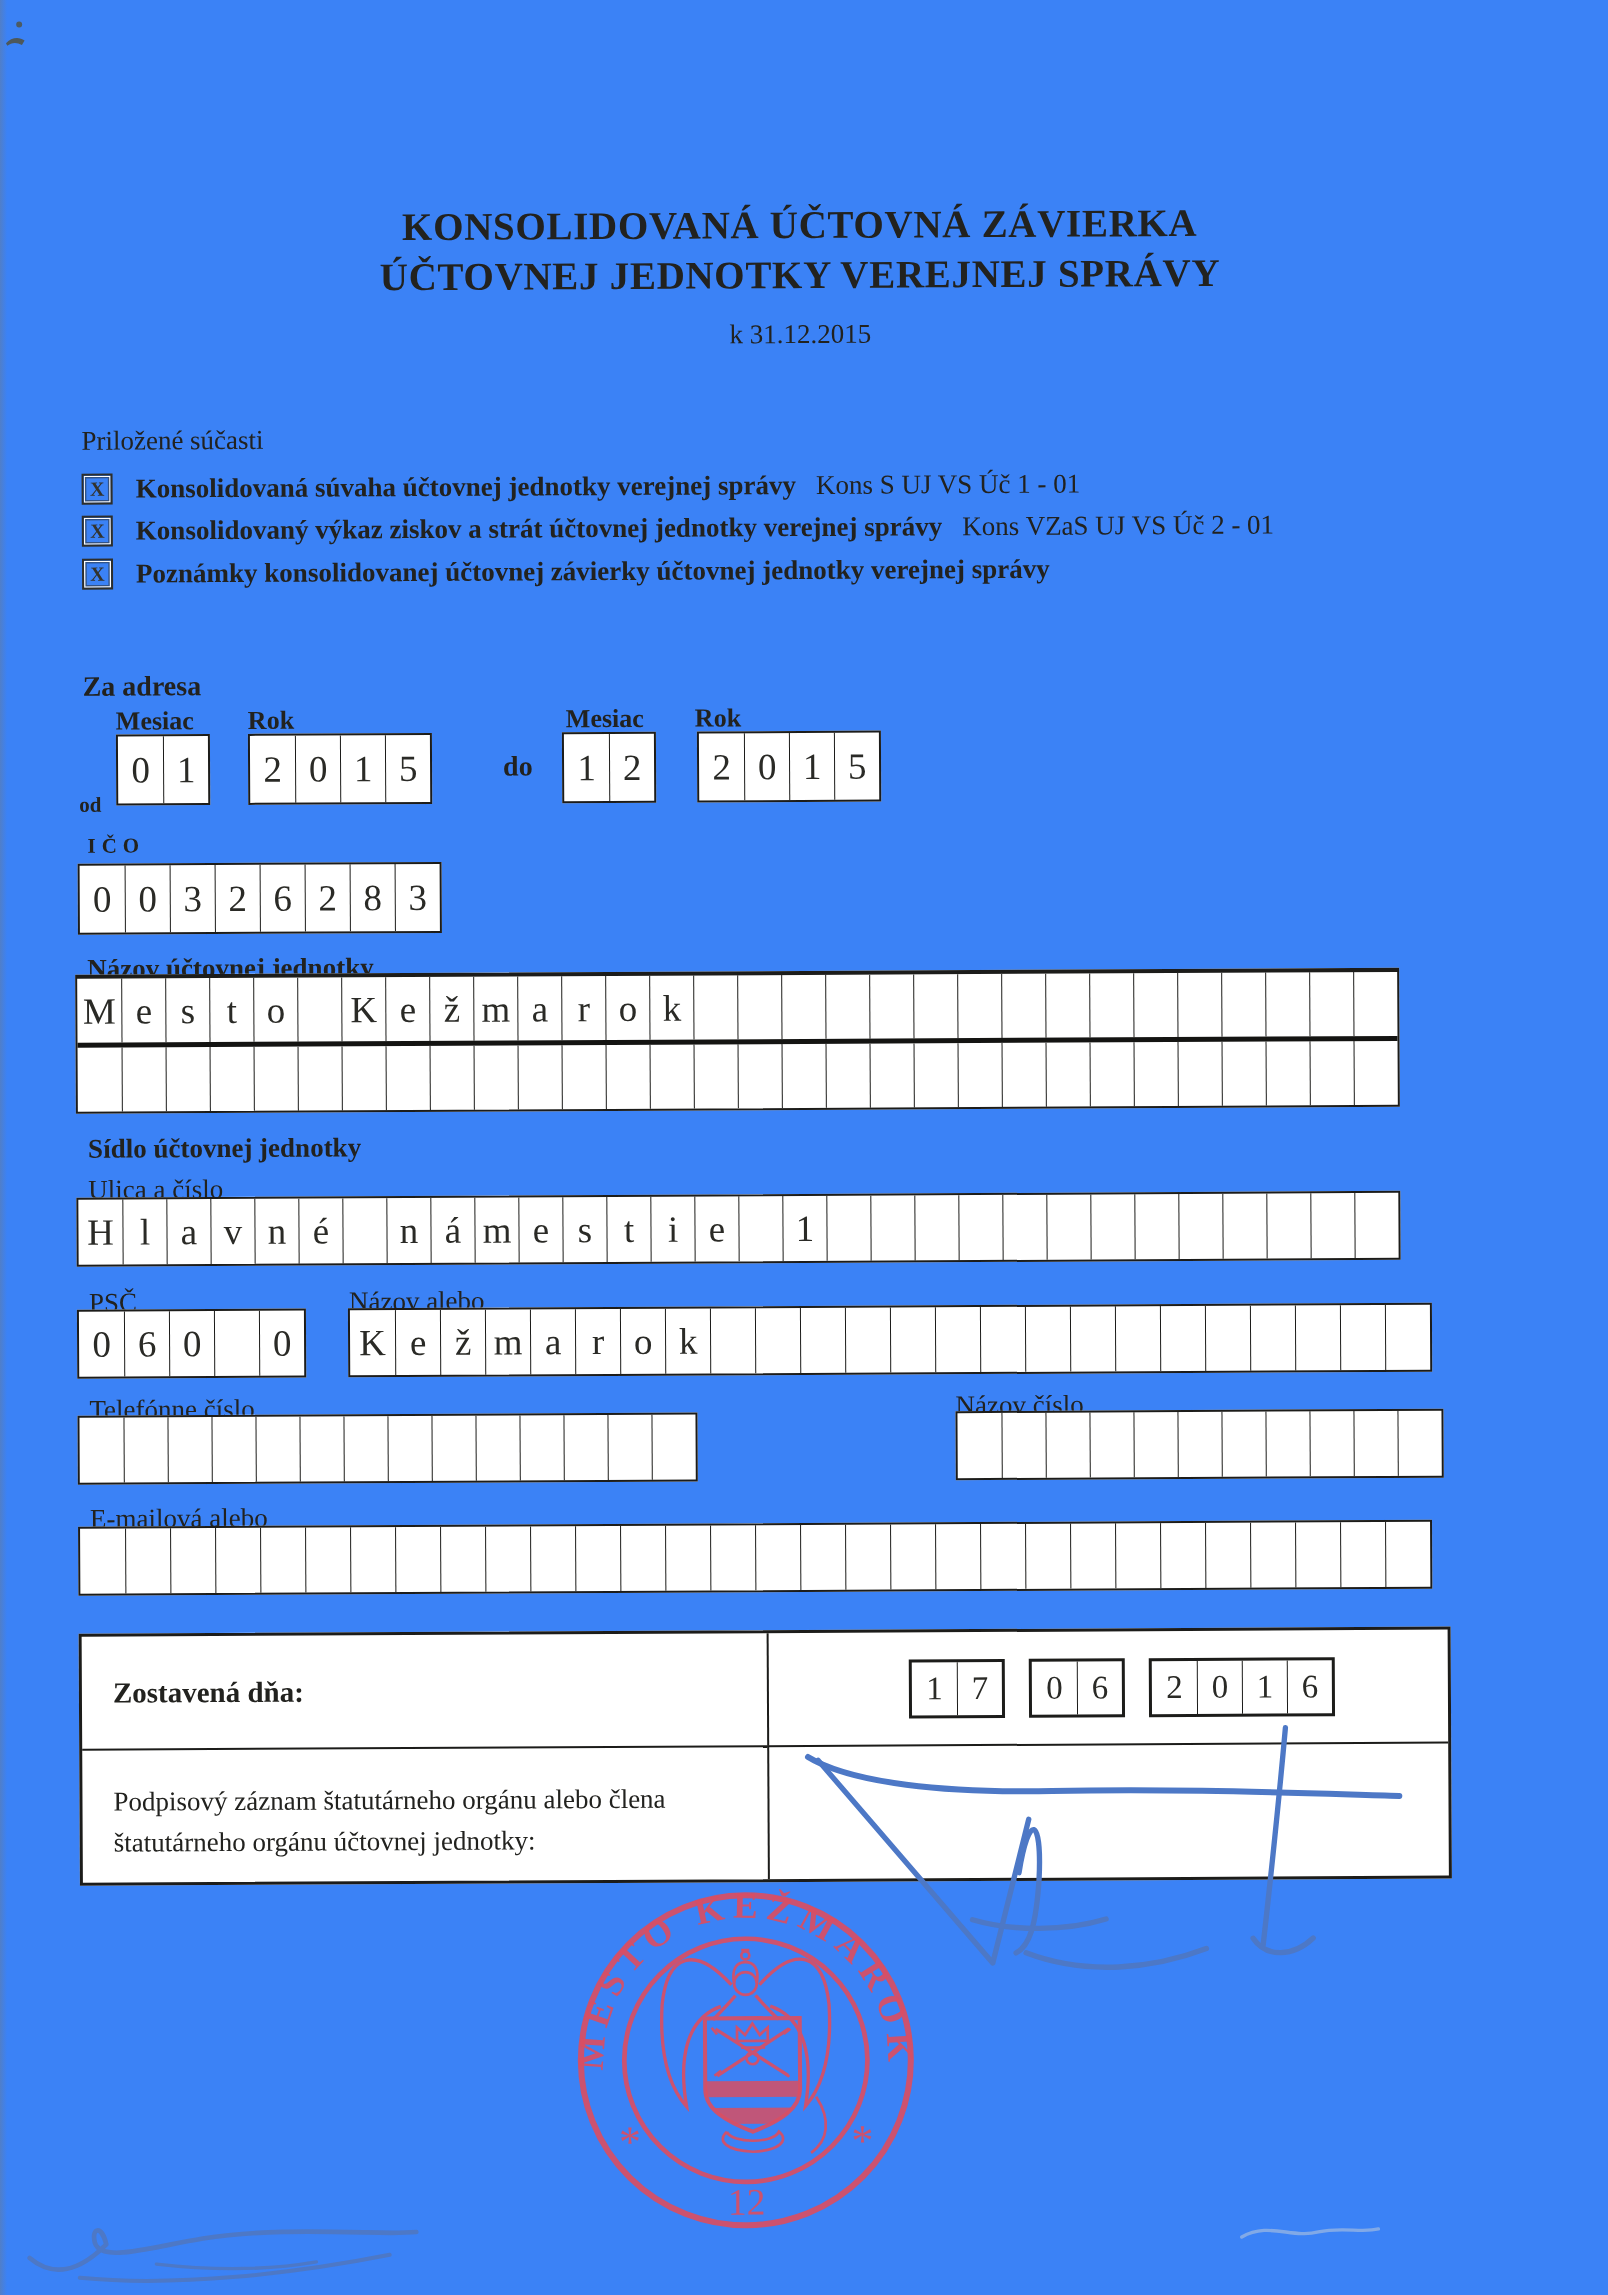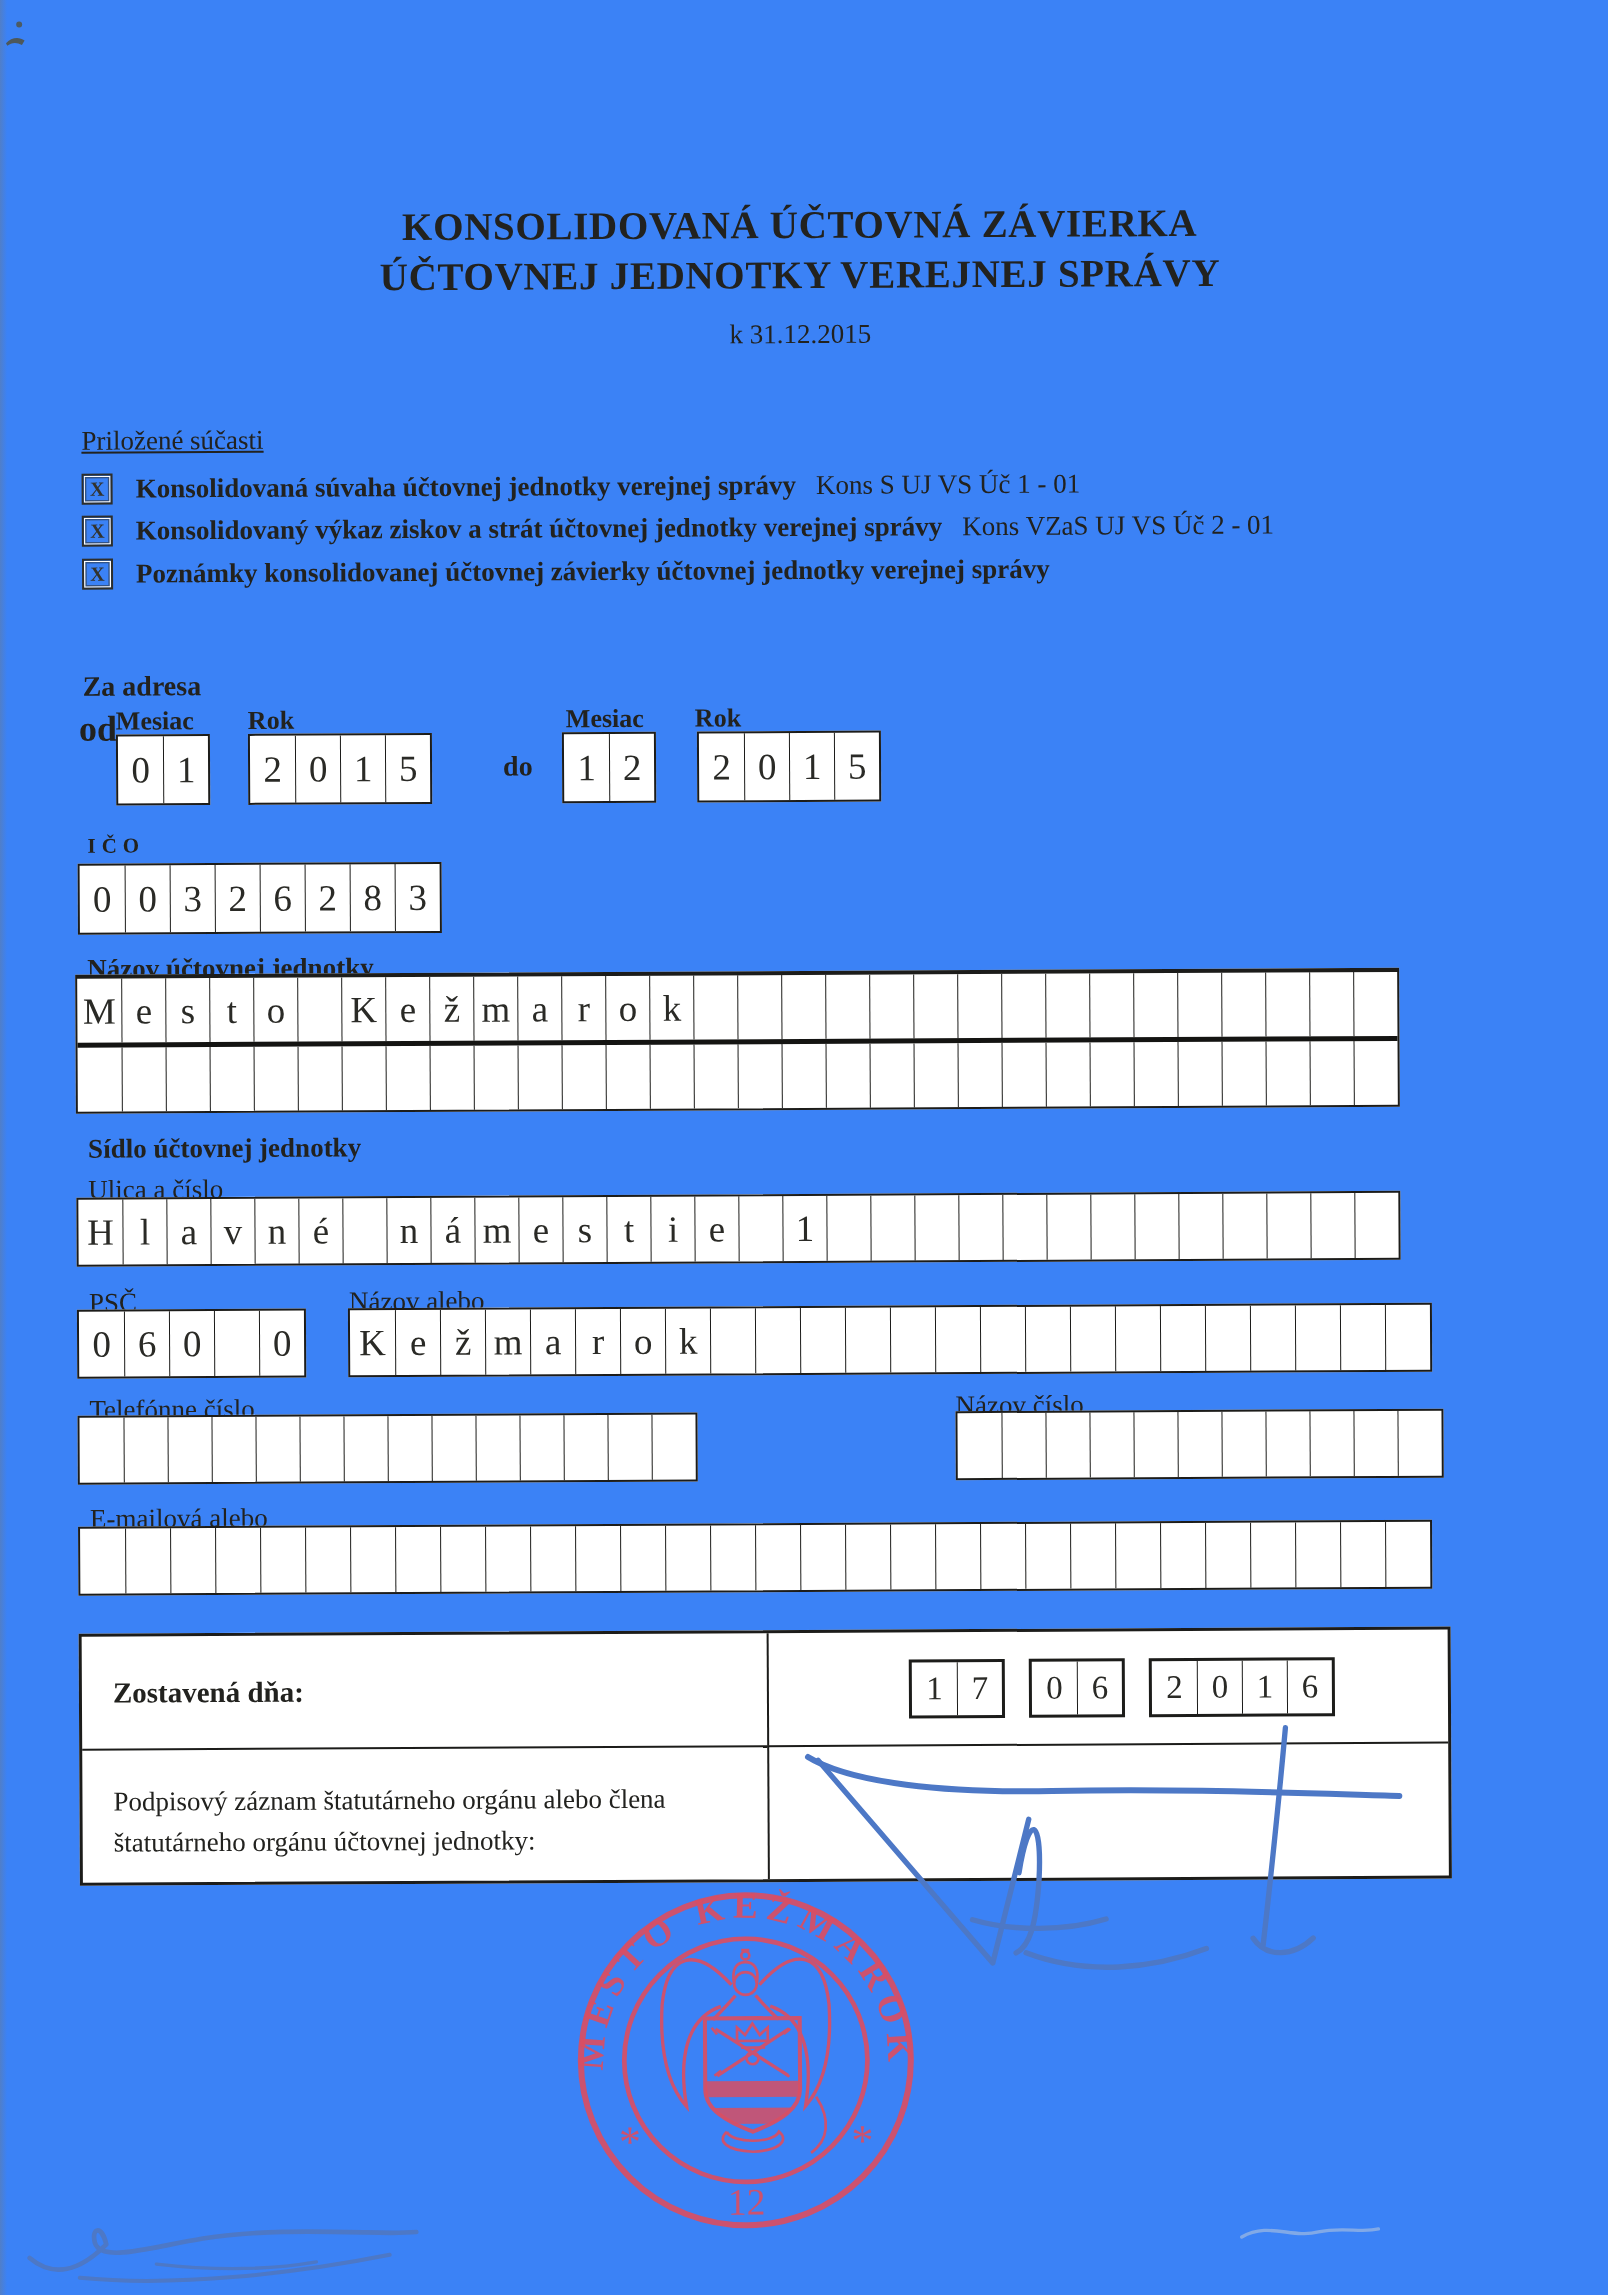--- a/index.html
+++ b/index.html
@@ -24,21 +24,21 @@
   .abs{position:absolute;}
 
   
   .title{left:0;top:200px;width:1609px;text-align:center;
     font-weight:bold;font-size:39px;line-height:1.28;letter-spacing:0.7px;}
   .subtitle{left:0;top:319px;width:1609px;text-align:center;font-size:27px;}
   .lbl{font-size:27px;white-space:nowrap;}
   .lbl.b{font-weight:bold;}
 
   
-  .att-head{left:85px;top:422px;font-size:27px;text-decoration:underline;}
+  .att-head{left:85px;top:422px;font-size:27px;}
   .att-rows{left:85px;top:470px;display:flex;flex-direction:column;gap:11.4px;}
   .att-row{display:flex;align-items:center;white-space:nowrap;}
   .cbx{width:27px;height:27px;border:2px solid #2e2e2a;margin-right:23px;
     display:flex;align-items:center;justify-content:center;
     font-size:20px;font-weight:600;color:#33332e;flex:0 0 auto;
     box-shadow:inset 0 0 0 1.3px #fff, inset 0 0 0 2.7px rgba(46,46,42,.55);}
   .att-label{font-size:27px;font-weight:bold;}
   .att-code{font-size:27px;margin-left:20px;}
 
   
@@ -107,21 +107,21 @@
       <span class="att-label">Poznámky konsolidovanej účtovnej závierky účtovnej jednotky verejnej správy</span>
     </div>
   </div>
 
   <div class="abs lbl b" style="left:85px;top:667px;font-size:28px">Za adresa</div>
   <div class="abs lbl b" style="left:118px;top:703px;font-size:26px">Mesiac</div>
   <div class="abs lbl b" style="left:250px;top:703px;font-size:26px">Rok</div>
   <div class="abs lbl b" style="left:568px;top:703px;font-size:26px">Mesiac</div>
   <div class="abs lbl b" style="left:697px;top:703px;font-size:26px">Rok</div>
 
-  <div class="abs lbl b" style="left:81px;top:704px;font-size:36px">od</div>
+  <div class="abs lbl b" style="left:81px;top:789px;font-size:21px">od</div>
   <div class="abs boxgrid" style="left:118px;top:731px;--cw:45px;--ch:67px">
         <span class="cell">0</span>
         <span class="cell">1</span>
       </div>
   <div class="abs boxgrid" style="left:250px;top:731px;--cw:45px;--ch:67px">
         <span class="cell">2</span>
         <span class="cell">0</span>
         <span class="cell">1</span>
         <span class="cell">5</span>
       </div>

